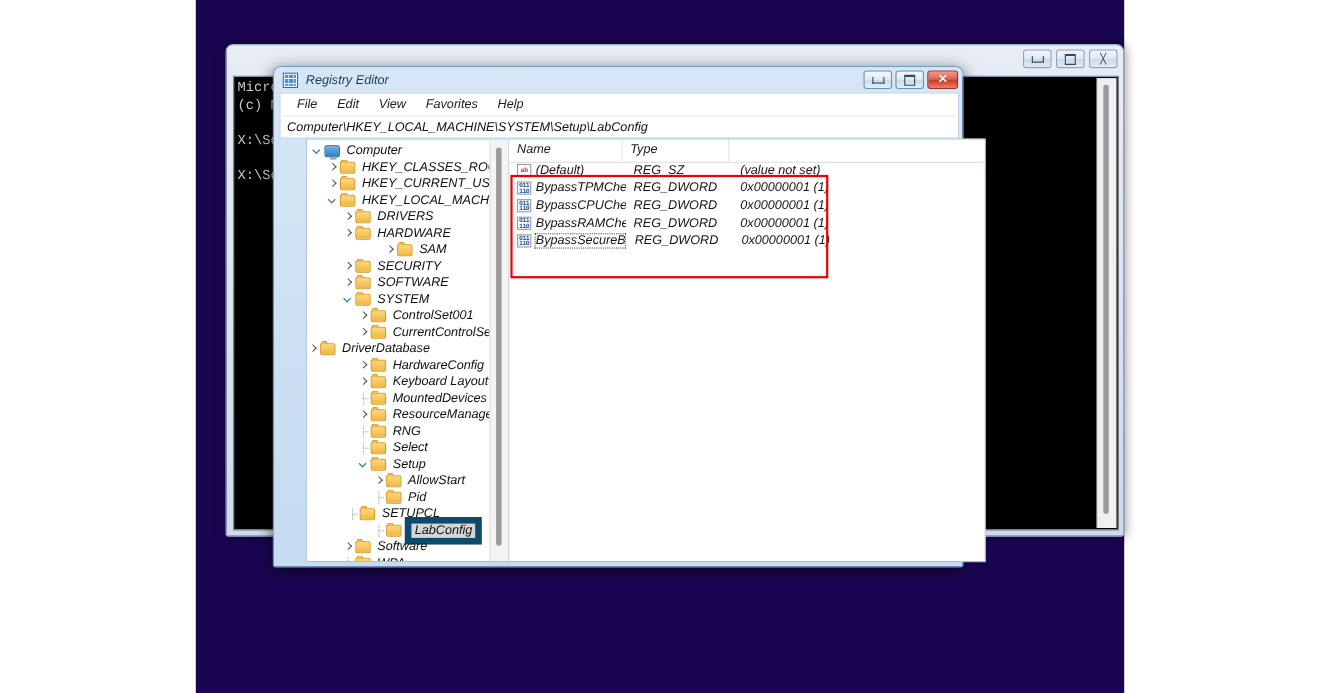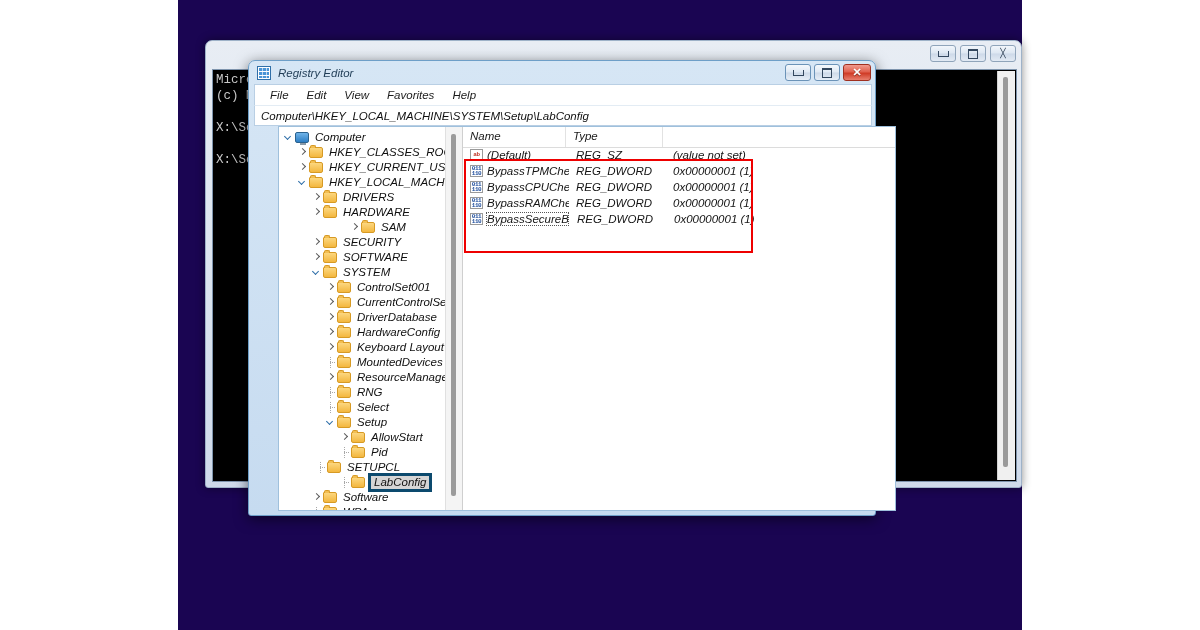--- a/index.html
+++ b/index.html
@@ -359,21 +359,21 @@
   }
   .tree-label {
     font-size: 11.5px;
     font-style: italic;
     color: #101010;
     padding: 0 2px;
     line-height: 13px;
   }
   .tree-row.selected .tree-label {
     background: #d6d6d6;
-    border: 3px solid #0c4a6e;
+    border: 6px solid #0c4a6e;
     padding: 0 3px;
     margin-left: -1px;
   }
 
   
   #list-pane {
     position: relative;
     flex: 1 1 auto;
     height: 100%;
     background: #ffffff;
@@ -578,21 +578,21 @@
             <div class="tree-row" style="padding-left: 46px;">
               <span class="tw right"></span>
               <span class="folder"></span>
               <span class="tree-label">ControlSet001</span>
             </div>
             <div class="tree-row" style="padding-left: 46px;">
               <span class="tw right"></span>
               <span class="folder"></span>
               <span class="tree-label">CurrentControlSet</span>
             </div>
-            <div class="tree-row" style="padding-left: 46px;">
+            <div class="tree-row" style="">
               <span class="tw right"></span>
               <span class="folder"></span>
               <span class="tree-label">DriverDatabase</span>
             </div>
             <div class="tree-row" style="padding-left: 46px;">
               <span class="tw right"></span>
               <span class="folder"></span>
               <span class="tree-label">HardwareConfig</span>
             </div>
             <div class="tree-row" style="padding-left: 46px;">

